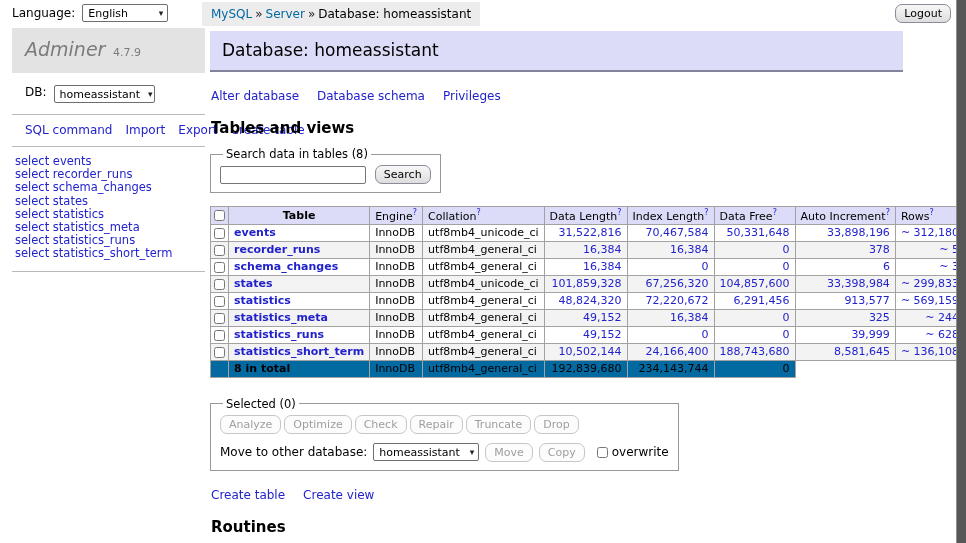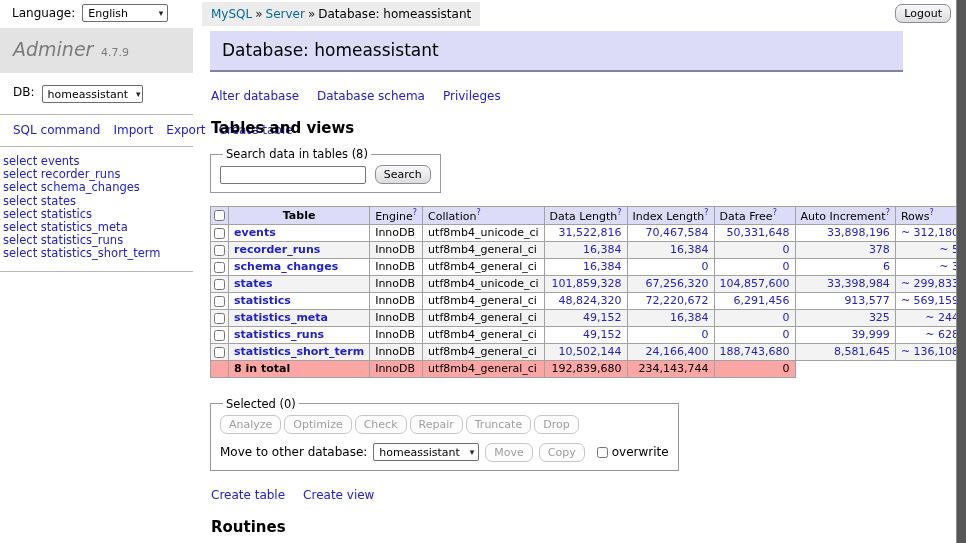--- a/index.html
+++ b/index.html
@@ -30,21 +30,21 @@
   #logout { position: absolute; right: 15px; top: 4px; }
 
   .btn {
     font-family: inherit; font-size: 11px; color: #000;
     background: linear-gradient(#f8f8f8, #dddddd);
     border: 1px solid #8b8b99; border-radius: 7px; padding: 2px 8px; cursor: pointer;
   }
   .btn.dis { color: #9e9e9e; background: #fcfcfc; border-color: #c6c6c6; }
 
   
-  #sidebar { position: absolute; left: 0; top: 28px; width: 193px; }
+  #sidebar { position: absolute; left: 12px; top: 28px; width: 193px; }
   #sidebar h1 { background: #e3e3e3; padding: 9px 0 9px 13px; font-weight: normal; line-height: 22px; }
   .appname { font-style: italic; font-size: 19px; color: #7b7b7b; }
   .ver { font-size: 11px; color: #7b7b7b; }
   .dbrow { padding: 12px 13px 11px; display: flex; gap: 7px; border-bottom: 1px solid #b9b9b9; }
   .menu { padding: 7px 13px 8px; border-bottom: 1px solid #b9b9b9; line-height: 16px; width: 193px; }
   .mlink { margin-right: 13px; white-space: nowrap; }
   .tlist { padding: 8px 3px 10px; border-bottom: 1px solid #b9b9b9; font-size: 11.5px; }
   .trow { line-height: 13.2px; white-space: nowrap; }
 
   
@@ -70,21 +70,21 @@
   thead th.bold { text-align: center; }
   thead th.bold .collabel { font-weight: bold; }
   sup.help { color: #2222cc; font-size: 8px; cursor: pointer; }
   tbody tr:nth-child(even) { background: #f3f3f3; }
   th.tname { min-width: 118px; }
   th.tname a { font-weight: bold; }
   td.num { text-align: right; color: #2222cc; min-width: 62px; }
   td.chk, th.chk { width: 21px; text-align: center; padding: 1px 3px; }
   input[type=checkbox] { width: 11px; height: 11px; vertical-align: middle; cursor: pointer; }
   td.comment { min-width: 54px; }
-  tfoot td, tfoot th { background: #fca5a5; margin-top: 23px; }
+  tfoot td, tfoot th { background: #0369a1; margin-top: 23px; }
   tfoot th.total { font-weight: bold; }
   tfoot td.num { color: #000; }
 
   .selfs { margin-top: 19px; }
   .btnrow .btn { margin-right: 3px; }
   .moverow { margin-top: 9px; display: flex; align-items: center; gap: 6px; font-size: 12px; }
   .ovw { display: inline-flex; align-items: center; gap: 4px; margin-left: 6px; cursor: pointer; }
 
   .scrollbar { position: absolute; right: 0; top: 0; width: 10px; height: 543px; background: #575757; border-left: 1px solid #8e8e8e; }
 </style>

